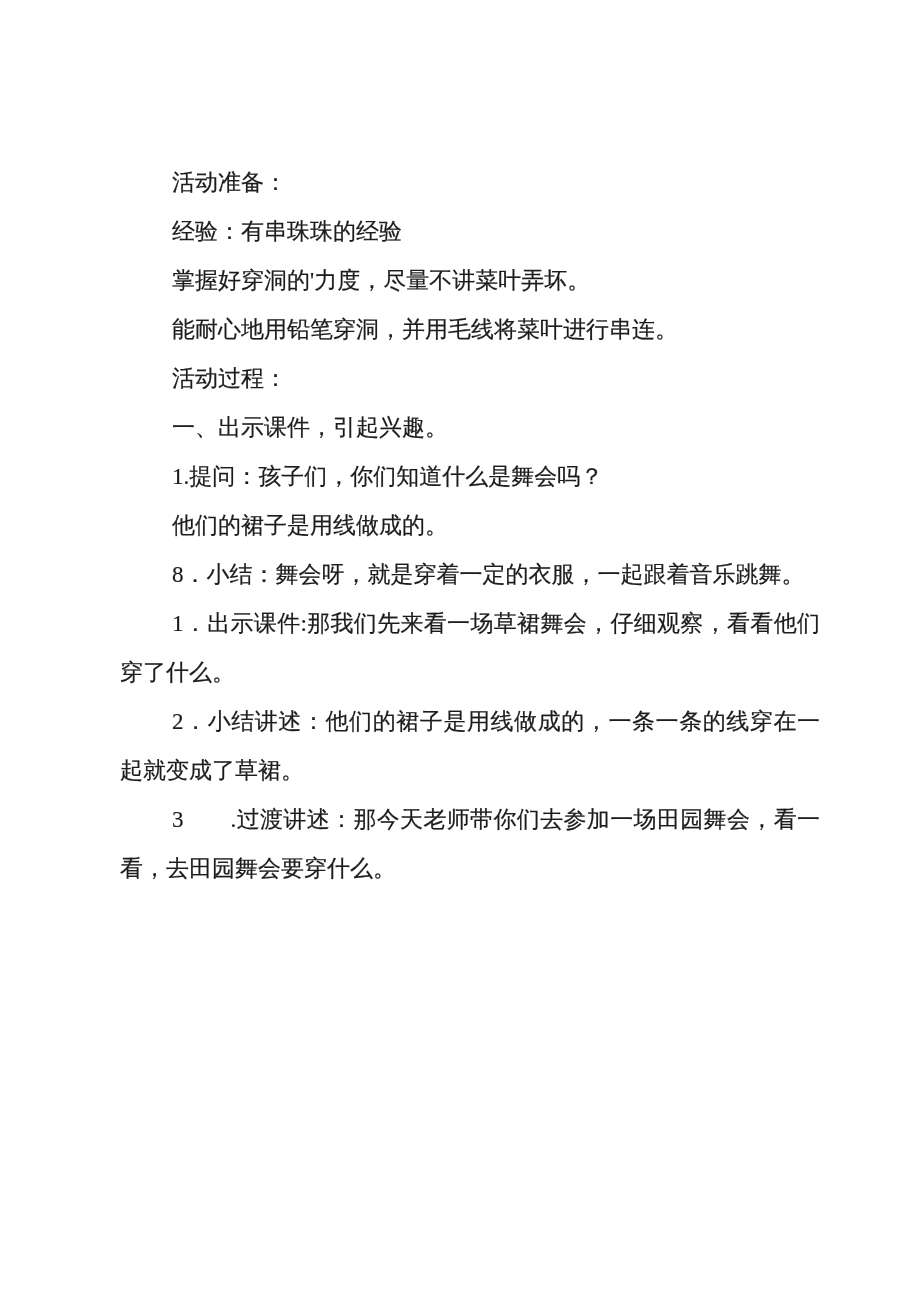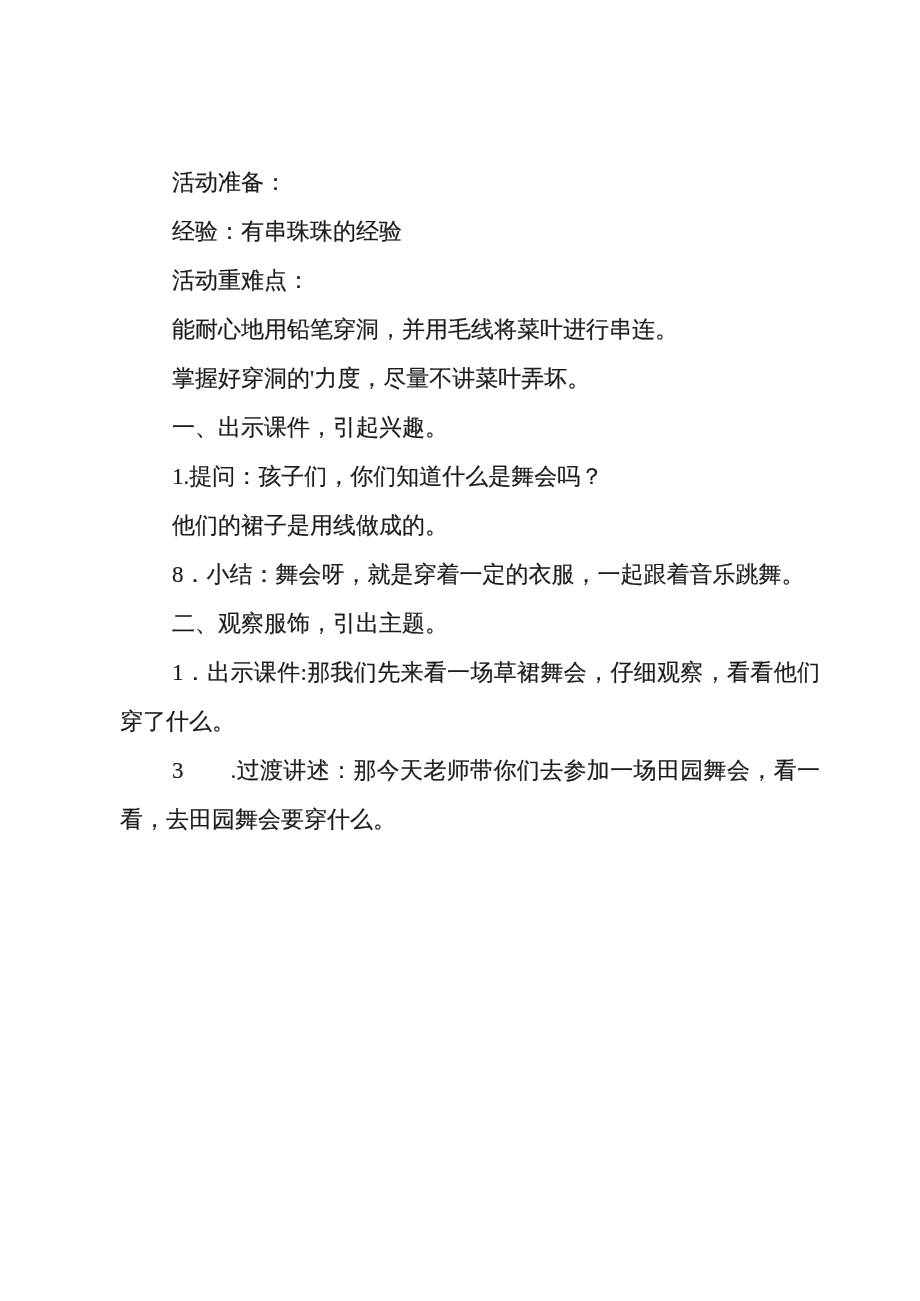--- a/index.html
+++ b/index.html
@@ -38,24 +38,24 @@
     -webkit-text-stroke: 0.2px #1c1c1c;
   }
 </style>
 </head>
 <body>
 
 <div class="page">
   <div class="doc-body">
       <p class="para">活动准备：</p>
       <p class="para">经验：有串珠珠的经验</p>
-      <p class="para">活动重难点：</p>
+      <p class="para">掌握好穿洞的'力度，尽量不讲菜叶弄坏。</p>
       <p class="para">能耐心地用铅笔穿洞，并用毛线将菜叶进行串连。</p>
-      <p class="para">掌握好穿洞的'力度，尽量不讲菜叶弄坏。</p>
+      <p class="para">活动过程：</p>
       <p class="para">一、出示课件，引起兴趣。</p>
       <p class="para">1.提问：孩子们，你们知道什么是舞会吗？</p>
       <p class="para">他们的裙子是用线做成的。</p>
       <p class="para">8．小结：舞会呀，就是穿着一定的衣服，一起跟着音乐跳舞。</p>
-      <p class="para">二、观察服饰，引出主题。</p>
       <p class="para">1．出示课件:那我们先来看一场草裙舞会，仔细观察，看看他们穿了什么。</p>
+      <p class="para">2．小结讲述：他们的裙子是用线做成的，一条一条的线穿在一起就变成了草裙。</p>
       <p class="para">3　　.过渡讲述：那今天老师带你们去参加一场田园舞会，看一看，去田园舞会要穿什么。</p>
     </div>
 </div>
 
 </body></html>

